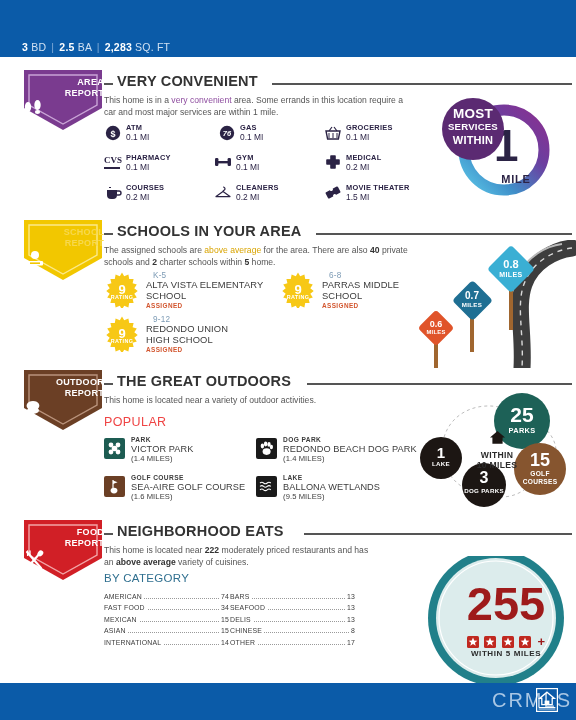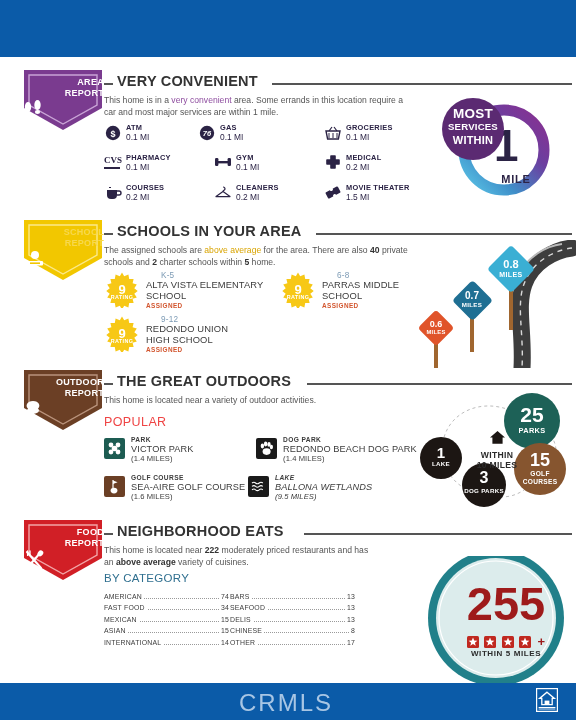--- a/index.html
+++ b/index.html
@@ -72,21 +72,21 @@
   }
   .rb1{top:8px;font-size:13.5px;letter-spacing:.2px;}
   .rb2{top:23px;font-size:9.6px;letter-spacing:.2px;}
   .rb3{top:36px;font-size:11px;letter-spacing:.2px;}
 
   
   .school{position:absolute;width:170px;height:46px;}
   .starburst{position:absolute;left:0;top:0;width:36px;height:36px;}
   .sb-num{position:absolute;left:0;top:10px;width:36px;text-align:center;font-size:13px;font-weight:bold;color:#fff;}
   .sb-lbl{position:absolute;left:0;top:22px;width:36px;text-align:center;font-size:5.4px;font-weight:bold;color:#fff;letter-spacing:.4px;}
-  .sch-grade{position:absolute;left:42px;top:-1px;font-size:8.2px;color:#7d9bb5;letter-spacing:.2px;padding-left:15px;}
+  .sch-grade{position:absolute;left:34px;top:-1px;font-size:8.2px;color:#7d9bb5;letter-spacing:.2px;padding-left:15px;}
   .sch-name{position:absolute;left:42px;top:8px;width:130px;font-size:9.4px;color:#3b3b3b;line-height:10.5px;letter-spacing:.1px;}
   .sch-assign{position:absolute;left:42px;font-size:6.4px;font-weight:bold;color:#d2552e;letter-spacing:.4px;}
 
   
   .signs{position:absolute;left:404px;top:240px;width:172px;height:128px;overflow:hidden;}
   .sign{position:absolute;}
   .sign .dia{position:absolute;left:0;top:0;transform:rotate(45deg);border-radius:4px;}
   .sign .txt{position:absolute;left:0;top:0;width:100%;text-align:center;color:#fff;font-weight:bold;}
   .sign .post{position:absolute;background:#a0662f;width:4px;}
 
@@ -118,31 +118,41 @@
   .fb-num{position:absolute;left:0;top:24px;width:176px;text-align:center;font-size:47px;font-weight:bold;color:#9e1b1b;line-height:47px;}
   .fb-stars{position:absolute;left:0;top:76px;width:176px;text-align:center;}
   .fb-star{display:inline-block;width:12px;height:12px;background:#c0281f;border-radius:1.5px;margin-right:1px;position:relative;vertical-align:middle;}
   .fb-star svg{position:absolute;left:1px;top:1px;}
   .fb-plus{display:inline-block;font-size:13px;font-weight:bold;color:#9e1b1b;vertical-align:middle;margin-left:1px;}
   .fb-within{position:absolute;left:0;top:93px;width:176px;text-align:center;font-size:8px;font-weight:bold;color:#2b2b2b;letter-spacing:.6px;}
 
   
   .footer{position:absolute;left:0;top:683px;width:576px;height:37px;background:#0b5ba8;}
   .footer .brand{
-    position:absolute;left:0;top:6px;width:572px;text-align:center;
-    font-size:24px;color:#a8c6e4;letter-spacing:2px;font-family:"Liberation Sans",sans-serif;
+    position:absolute;left:0;top:6px;width:572px;text-align:right;
+    font-size:20px;color:#a8c6e4;letter-spacing:2px;font-family:"Liberation Sans",sans-serif;
   }
   .footer .eho{position:absolute;right:18px;top:5px;width:22px;height:24px;}
 </style>
 </head>
 <body>
 
 <div class="page">
 
   <div class="header">
+    <div class="specs">
+      <b>3</b>
+      <span>BD</span>
+      <span class="sep">|</span>
+      <b>2.5</b>
+      <span>BA</span>
+      <span class="sep">|</span>
+      <b>2,283</b>
+      <span>SQ. FT</span>
+    </div>
   </div>
 
   <div class="section" style="top:68px;">
     <div class="shield">
       <svg width="82" height="64" viewBox="0 0 82 64">
         <path d="M2 2 H80 V40 L41 62 L2 40 Z" fill="#7a3b8f"></path>
         <path d="M7 7 H75 V37 L41 56 L7 37 Z" fill="none" stroke="#c9a4d6" stroke-width="1.4"></path>
       </svg>
       <div class="slabel">
         <span>AREA</span><br><span>REPORT</span>
@@ -192,21 +202,21 @@
           <svg width="17" height="15" viewBox="0 0 17 15">
               <path d="M2 5 h10 v5 a4 4 0 0 1 -4 4 h-2 a4 4 0 0 1 -4 -4 z" fill="#2b2345"></path>
               <path d="M12 6 h2 a2 2 0 0 1 0 4 h-2" fill="none" stroke="#2b2345" stroke-width="1.4"></path>
               <path d="M4 3 q1-2 2 0" stroke="#2b2345" stroke-width="1" fill="none"></path>
             </svg>
         </div>
         <div class="nm">COURSES</div>
         <div class="ds">0.2 MI</div>
       </div>
 
-      <div class="svc" style="left:94px;top:0;">
+      <div class="svc" style="left:114px;top:0;">
         <div class="ic">
           <svg width="16" height="16" viewBox="0 0 16 16">
               <circle cx="8" cy="8" r="7.2" fill="#2b2345"></circle>
               <text x="8" y="11.2" font-size="7.5" font-style="italic" font-weight="bold" fill="#fff" text-anchor="middle" font-family="Liberation Sans,sans-serif">76</text>
             </svg>
         </div>
         <div class="nm">GAS</div>
         <div class="ds">0.1 MI</div>
       </div>
       <div class="svc" style="left:110px;top:30px;">
@@ -445,21 +455,21 @@
         <svg width="15" height="15" viewBox="0 0 15 15">
             <path d="M6 1 v8" stroke="#fff" stroke-width="1.2"></path>
             <path d="M6 1.4 L10.6 3.2 L6 5 Z" fill="#fff"></path>
             <ellipse cx="7" cy="11.6" rx="3.4" ry="2.8" fill="#fff"></ellipse>
           </svg>
       </div>
       <div class="cat">GOLF COURSE</div>
       <div class="nm">SEA-AIRE GOLF COURSE</div>
       <div class="mi">(1.6 MILES)</div>
     </div>
-    <div class="od" style="left:248px;top:106px;font-style:italic;">
+    <div class="od" style="left:256px;top:106px;">
       <div class="sq" style="background:#1a1a1a;">
         <svg width="15" height="15" viewBox="0 0 15 15">
             <path d="M1 4 q2 -1.6 3.6 0 q1.8 1.6 3.6 0 q1.8 -1.6 3.6 0" fill="none" stroke="#fff" stroke-width="1.1"></path>
             <path d="M1 7.4 q2 -1.6 3.6 0 q1.8 1.6 3.6 0 q1.8 -1.6 3.6 0" fill="none" stroke="#fff" stroke-width="1.1"></path>
             <path d="M1 10.8 q2 -1.6 3.6 0 q1.8 1.6 3.6 0 q1.8 -1.6 3.6 0" fill="none" stroke="#fff" stroke-width="1.1"></path>
           </svg>
       </div>
       <div class="cat">LAKE</div>
       <div class="nm">BALLONA WETLANDS</div>
       <div class="mi">(9.5 MILES)</div>
@@ -467,21 +477,21 @@
   </div>
 
   <div class="bubbles">
     <svg width="156" height="125" viewBox="0 0 156 125" style="position:absolute;left:0;top:0;">
       <path d="M22 64 C24 28 60 12 92 26" fill="none" stroke="#bdbdbd" stroke-width="1" stroke-dasharray="3 3"></path>
       <path d="M118 38 C140 52 142 76 124 92" fill="none" stroke="#bdbdbd" stroke-width="1" stroke-dasharray="3 3"></path>
       <path d="M110 100 C98 112 82 114 74 110" fill="none" stroke="#bdbdbd" stroke-width="1" stroke-dasharray="3 3"></path>
       <path d="M46 104 C34 98 26 86 24 76" fill="none" stroke="#bdbdbd" stroke-width="1" stroke-dasharray="3 3"></path>
     </svg>
 
-    <div class="bub" style="left:84px;top:8px;width:56px;height:56px;background:#1d6157;">
+    <div class="bub" style="left:74px;top:8px;width:56px;height:56px;background:#1d6157;">
       <span class="bn" style="top:10px;font-size:21px;">25</span>
       <span class="bl" style="top:33px;font-size:7.4px;">PARKS</span>
     </div>
 
     <div class="bub" style="left:94px;top:58px;width:52px;height:52px;background:#86552f;">
       <span class="bn" style="top:7px;font-size:18px;">15</span>
       <span class="bl" style="top:27px;font-size:6.6px;line-height:8px;">GOLF COURSES</span>
     </div>
 
     <div class="bub" style="left:0px;top:52px;width:42px;height:42px;background:#1c1613;">

